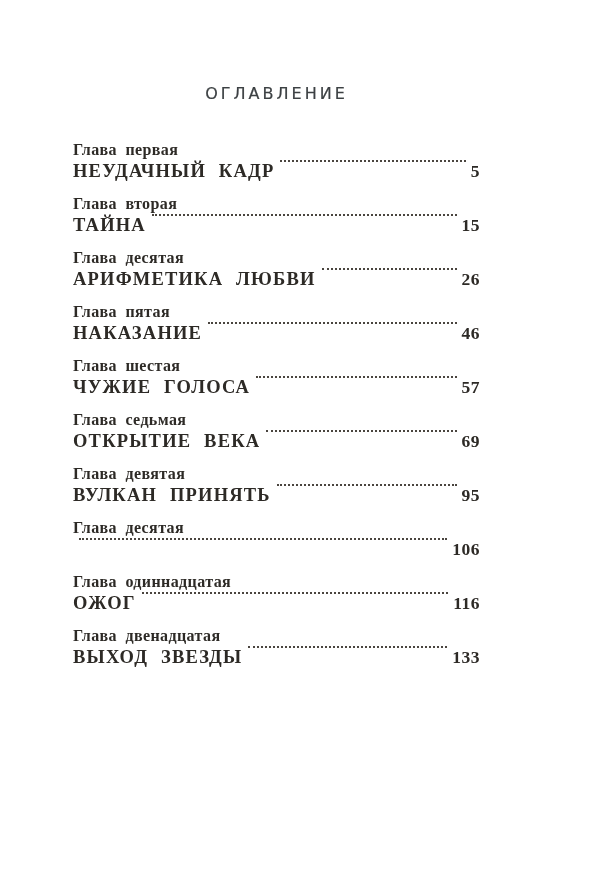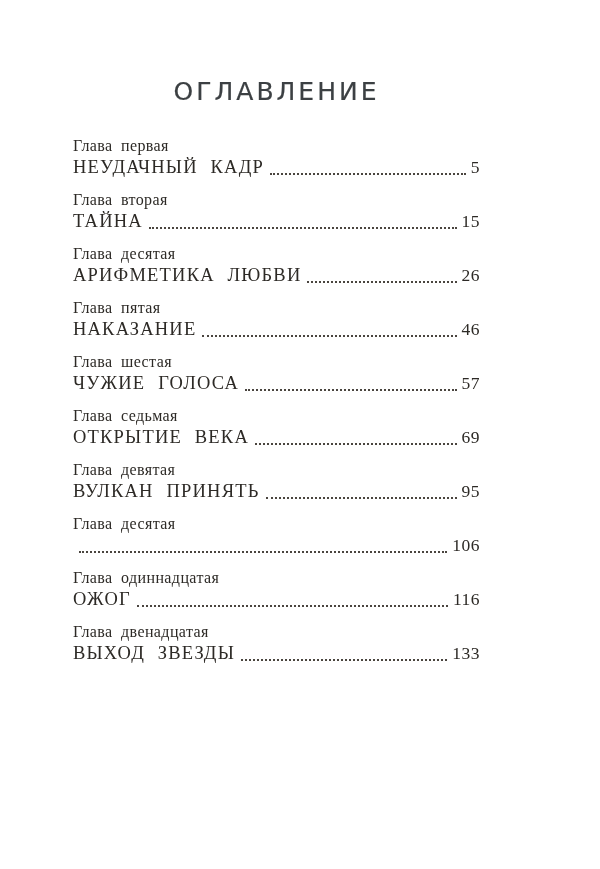--- a/index.html
+++ b/index.html
@@ -11,44 +11,45 @@
     font-family: "Liberation Serif", serif;
     color: #2d2a26;
     overflow: hidden;
     box-sizing: border-box;
   }
   .content {
     box-sizing: border-box;
     padding: 0 120px 0 73px; 
   }
   .toc-title {
-    margin: 1px;
+    margin: 8px;
     padding-top: 76px;
     padding-bottom: 30px;
     text-align: center;
     font-family: "DejaVu Sans", sans-serif;
     font-weight: 400;
-    font-size: 25px;
+    font-size: 16px;
     letter-spacing: 3px;
     color: #3c4043;
     -webkit-text-stroke: 0.2px #3c4043;
   }
   .toc-entry {
     margin-bottom: 13.5px;
+    font-weight: bold;
   }
   .chapter-label {
     font-size: 16px;
     line-height: 18px;
     letter-spacing: 0.4px;
     word-spacing: 4px;
     color: #2d2a26;
   }
   .chapter-line {
     display: flex;
-    align-items: flex-end;
+    align-items: flex-start;
     font-size: 18.5px;
     line-height: 22px;
     margin-top: 0.5px;
   }
   .chapter-title {
     letter-spacing: 1.2px;
     word-spacing: 7px;
     white-space: nowrap;
     color: #2d2a26;
   }

